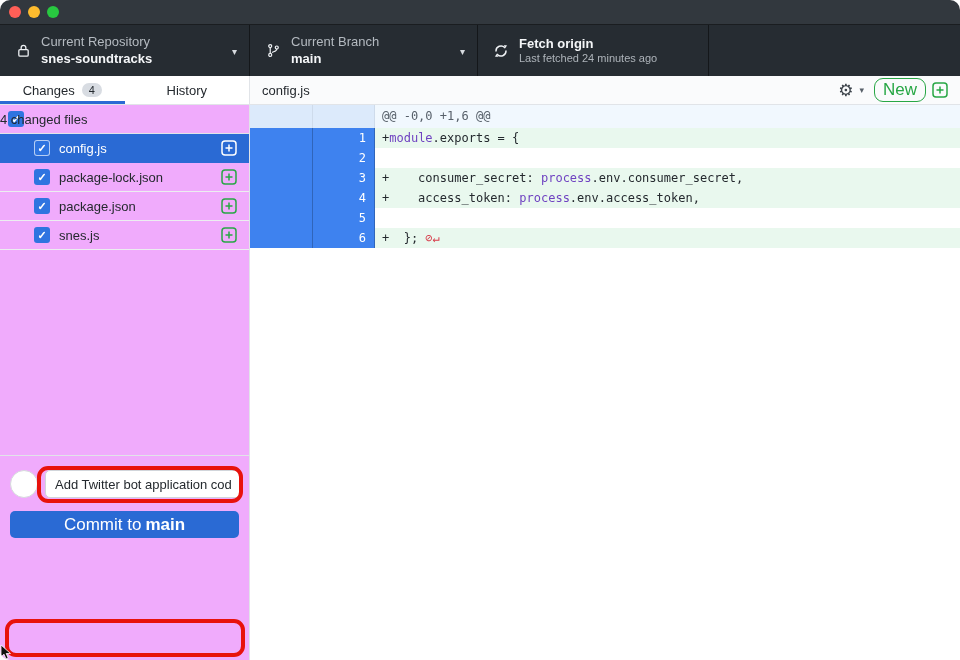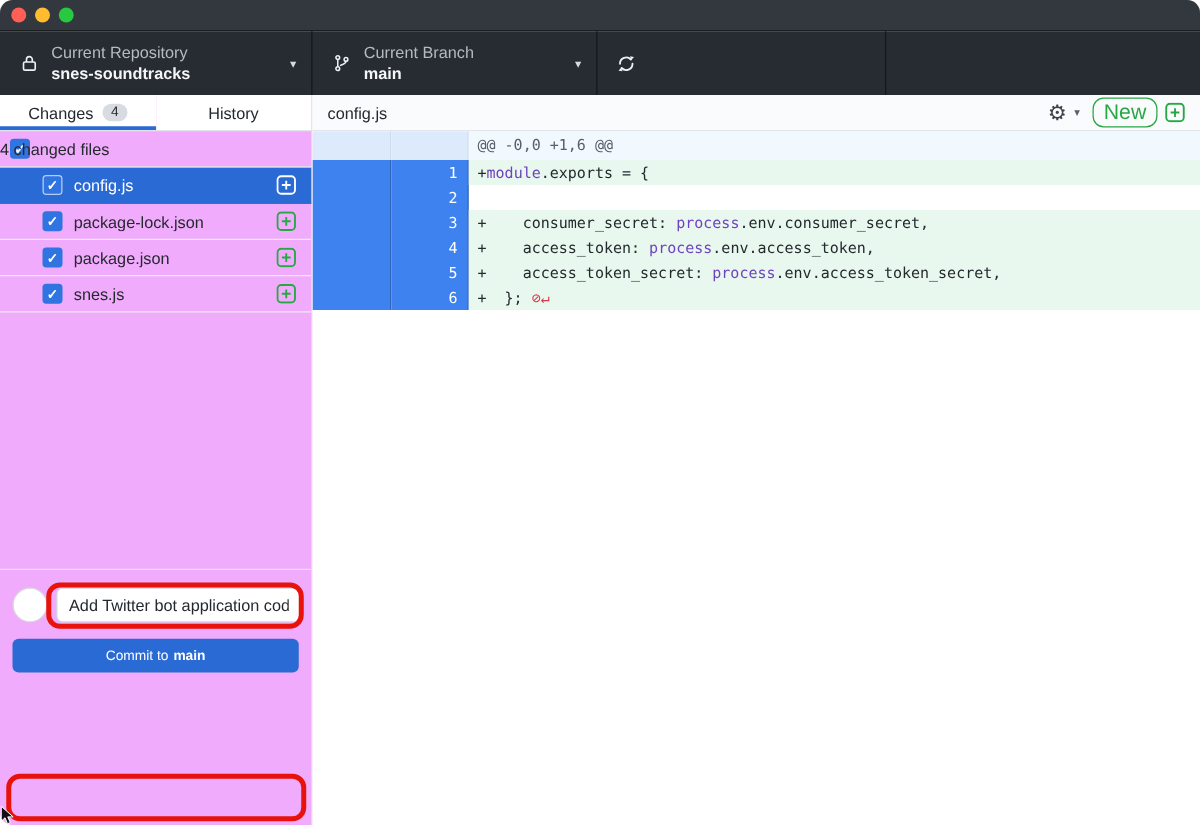--- a/index.html
+++ b/index.html
@@ -75,21 +75,21 @@
                    padding: 0 9px; font-size: 13px; font-family: "Liberation Sans", sans-serif;
                    color: #24292e; outline: none; background: #fff; }
   .desc-box { margin-top: 10px; height: 104px; border: 1px solid #d1d5da; border-radius: 5px;
               position: relative; background: #fff; }
   .desc-input { width: 100%; height: 100%; border: none; outline: none; resize: none;
                 padding: 8px 10px; font-size: 13px; font-family: "Liberation Sans", sans-serif;
                 color: #24292e; border-radius: 5px; }
   .desc-input::placeholder { color: #848c94; opacity: 1; }
   .coauthor { position: absolute; left: 8px; bottom: 7px; cursor: pointer; display: inline-flex; }
   .commit-btn { margin-top: 13px; height: 27px; border: none; border-radius: 5px;
-                background: var(--button-blue); color: #fff; font-size: 11px;
+                background: var(--button-blue); color: #fff; font-size: 17px;
                 font-family: "Liberation Sans", sans-serif; cursor: pointer;
                 display: flex; align-items: center; justify-content: center; }
   .commit-btn b { margin-left: 4px; }
 
   
   .diff-header { height: 29px; flex: 0 0 29px; background: #fafbfc; border-bottom: 1px solid #e1e4e8;
                  display: flex; align-items: center; padding: 0 12px; }
   .diff-filename { font-size: 13px; }
   .diff-header-actions { margin-left: auto; display: flex; align-items: center; gap: 6px; }
   .gear { font-size: 17px; line-height: 1; color: #3c434a; cursor: pointer; }
@@ -173,20 +173,24 @@
         <span class="tb-icon">
           <svg viewBox="0 0 16 16" width="16" height="16">
             <g fill="none" stroke="#eef1f4" stroke-width="1.5" stroke-linecap="round">
               <path d="M13 8a5 5 0 0 1-8.7 3.4"></path>
               <path d="M3 8a5 5 0 0 1 8.7-3.4"></path>
             </g>
             <path d="M11 2l3.2.5-2.1 2.4z" fill="#eef1f4"></path>
             <path d="M5 14l-3.2-.5 2.1-2.4z" fill="#eef1f4"></path>
           </svg>
         </span>
+        <div class="tb-text">
+          <div class="tb-value">Fetch origin</div>
+          <div class="tb-sub">Last fetched 24 minutes ago</div>
+        </div>
       </div>
       <div class="tb-rest"></div>
     </div>
 
     <div class="content">
 
       <div class="sidebar">
         <div class="tabs">
           <div class="tab active">
             <span>Changes</span>
@@ -295,21 +299,20 @@
               <span class="code"><span class="seg-plain">+    consumer_secret: </span><span class="seg-token">process</span><span class="seg-plain">.env.consumer_secret,</span></span>
             </div>
             <div class="diff-row added">
               <span class="g old"></span>
               <span class="g new">4</span>
               <span class="code"><span class="seg-plain">+    access_token: </span><span class="seg-token">process</span><span class="seg-plain">.env.access_token,</span></span>
             </div>
             <div class="diff-row added">
               <span class="g old"></span>
               <span class="g new">5</span>
-              <span class="code"><span class="seg-plain">+    access_token_secret: </span><span class="seg-token">process</span><span class="seg-plain">.env.access_token_secret,</span></span>
             </div>
             <div class="diff-row added">
               <span class="g old"></span>
               <span class="g new">6</span>
               <span class="code"><span class="seg-plain">+  };</span><span class="seg-no-newline"> ⊘↵</span></span>
             </div>
           </div>
       </div>
     </div>
 

